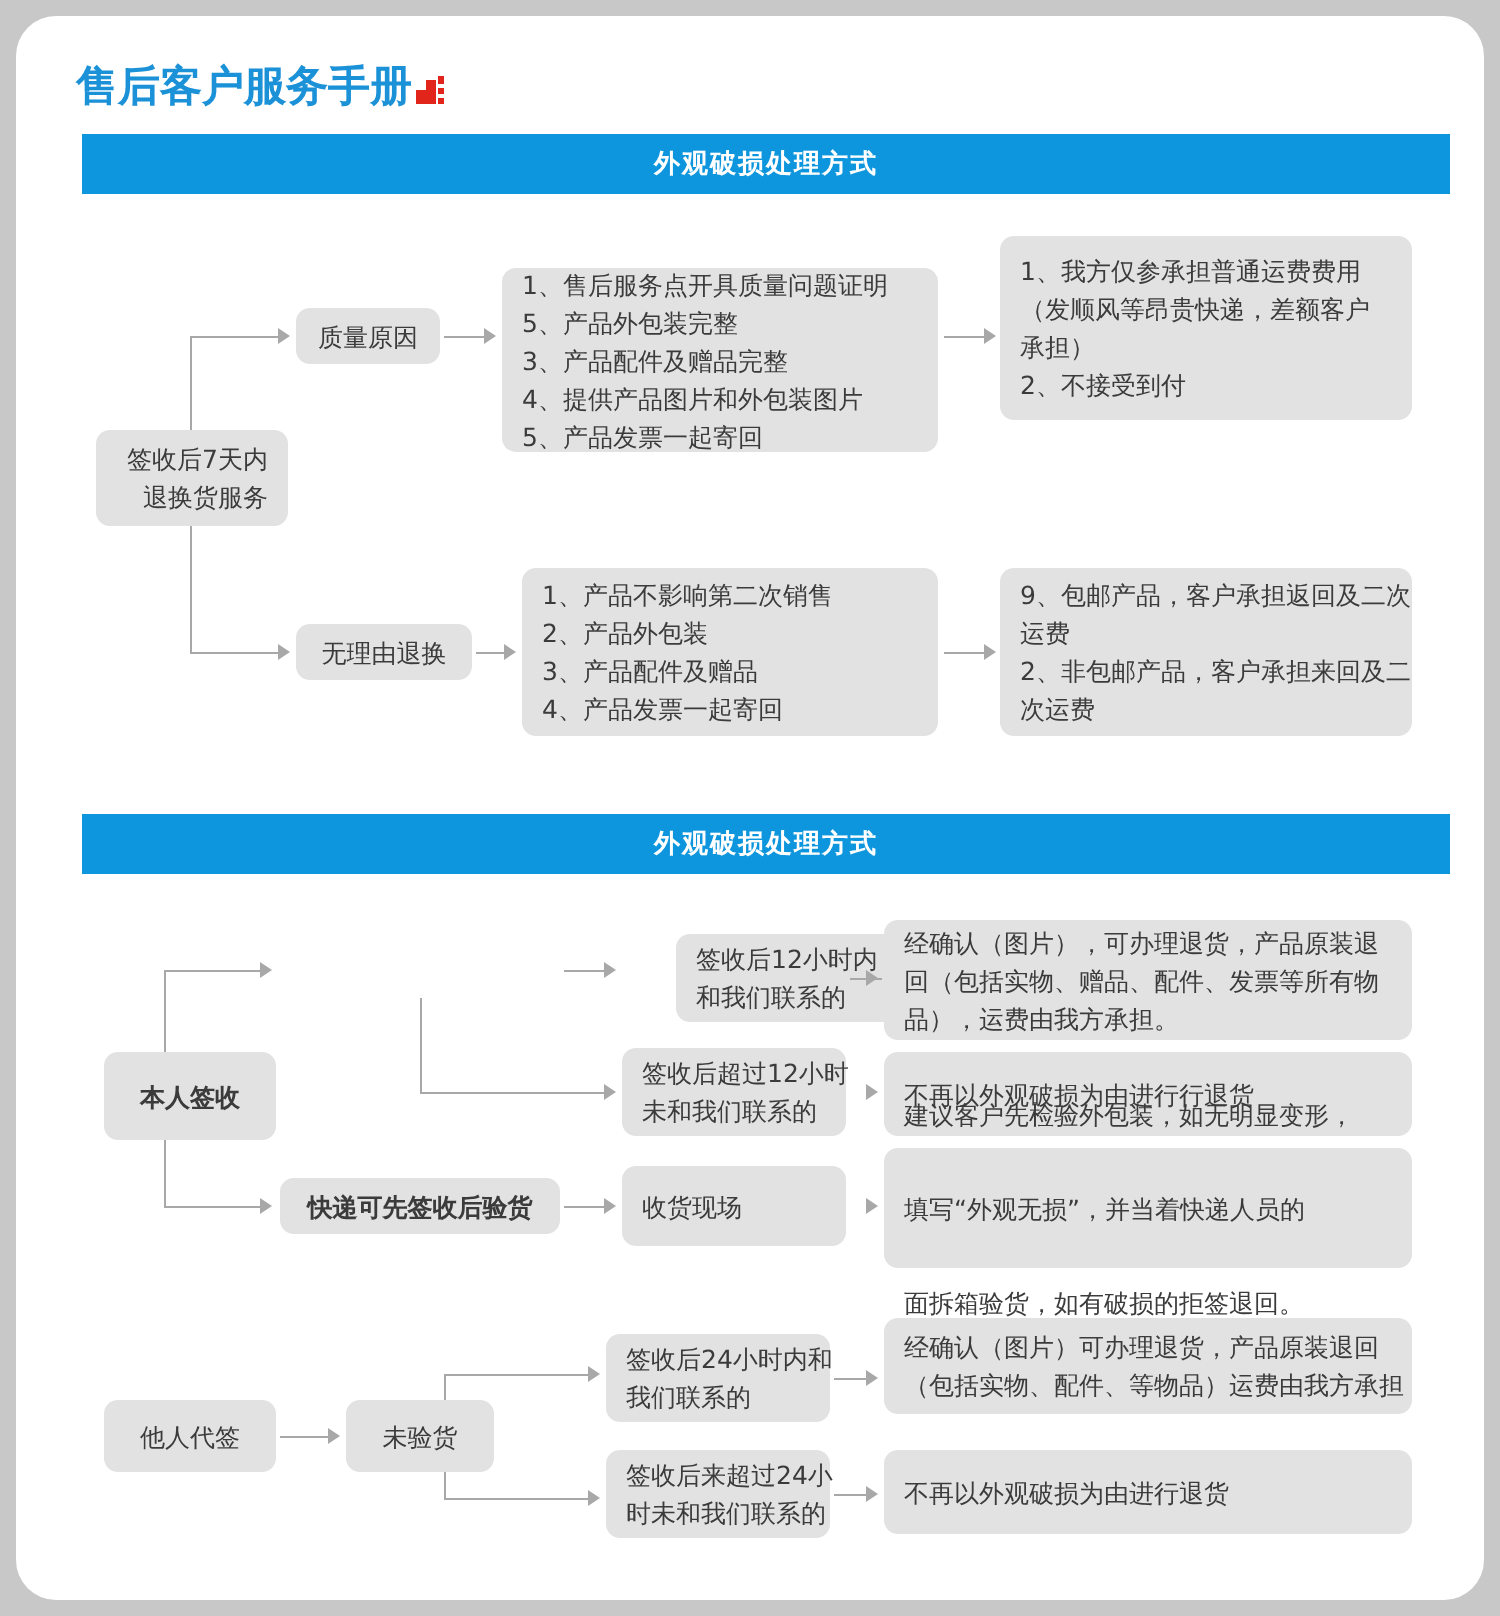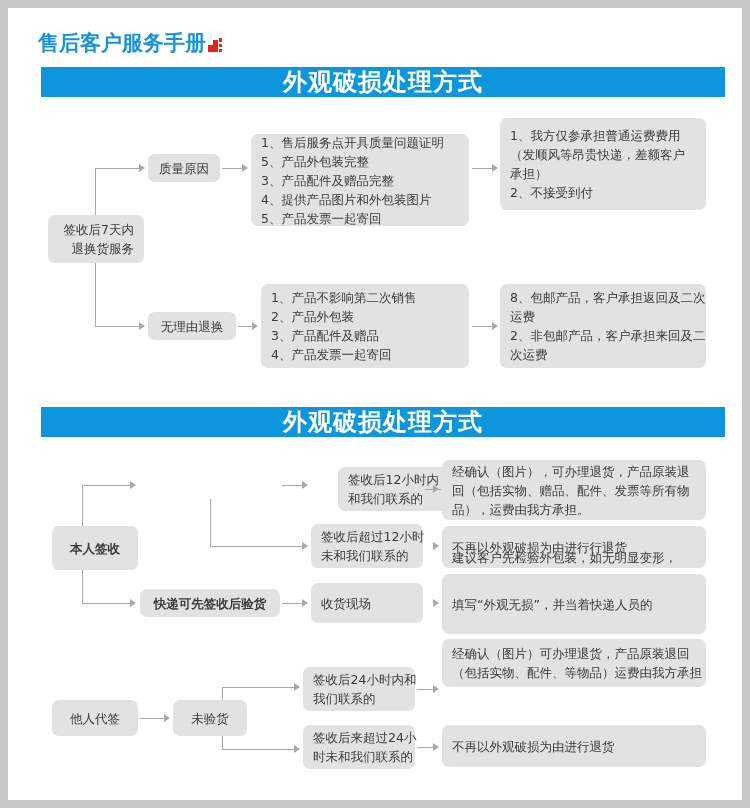--- a/index.html
+++ b/index.html
@@ -21,20 +21,21 @@
     overflow: hidden;
   }
   #sheet {
     position: absolute;
     left: 8px;
     top: 8px;
     width: 734px;
     height: 792px;
     background: #ffffff;
     box-sizing: border-box;
+    border-radius: 20px;
   }
 
   
   .masthead {
     position: absolute;
     left: 30px;
     top: 20px;
     height: 30px;
     display: flex;
     align-items: center;
@@ -66,21 +67,21 @@
   .mk5 { left: 11px; top: 11px; width: 3px; height: 3px; }
 
   
   .banner {
     position: absolute;
     left: 33px;
     width: 684px;
     height: 30px;
     background: #0d96dd;
     color: #ffffff;
-    font-size: 24px;
+    font-size: 13px;
     font-weight: bold;
     display: flex;
     align-items: center;
     justify-content: center;
     letter-spacing: 1px;
   }
   #banner1 { top: 59px; }
   #banner2 { top: 399px; }
 
   
@@ -180,21 +181,21 @@
     <div class="node" style="left:253px; top:276px; width:208px; height:84px;">
       <div class="ln">1、产品不影响第二次销售</div>
       <div class="ln">2、产品外包装</div>
       <div class="ln">3、产品配件及赠品</div>
       <div class="ln">4、产品发票一起寄回</div>
     </div>
     <div class="hline" style="left:464px; top:318px; width:20px;"></div>
     <div class="arrow" style="left:484px; top:314px;"></div>
 
     <div class="node" style="left:492px; top:276px; width:206px; height:84px;">
-      <div class="ln">8、包邮产品，客户承担返回及二次</div>
+      <div class="ln">9、包邮产品，客户承担返回及二次</div>
       <div class="ln">运费</div>
       <div class="ln">2、非包邮产品，客户承担来回及二</div>
       <div class="ln">次运费</div>
     </div>
 
     <div class="banner" id="banner2">外观破损处理方式</div>
 
     <div class="node center" style="left:44px; top:518px; width:86px; height:44px; font-weight:bold;">
       <div class="ln">本人签收</div>
     </div>
@@ -278,21 +279,21 @@
     <div class="hline" style="left:409px; top:681px; width:16px;"></div>
     <div class="arrow" style="left:425px; top:677px;"></div>
 
     <div class="node" style="left:295px; top:717px; width:112px; height:44px;">
       <div class="ln">签收后来超过24小</div>
       <div class="ln">时未和我们联系的</div>
     </div>
     <div class="hline" style="left:409px; top:739px; width:16px;"></div>
     <div class="arrow" style="left:425px; top:735px;"></div>
 
-    <div class="node" style="left:434px; top:631px; width:264px; height:48px;">
+    <div class="node" style="left:434px; top:651px; width:264px; height:48px;">
       <div class="ln">经确认（图片）可办理退货，产品原装退回</div>
       <div class="ln">（包括实物、配件、等物品）运费由我方承担</div>
     </div>
 
     <div class="node" style="left:434px; top:717px; width:264px; height:42px;">
       <div class="ln">不再以外观破损为由进行退货</div>
     </div>
 
   </div>
 </div>

